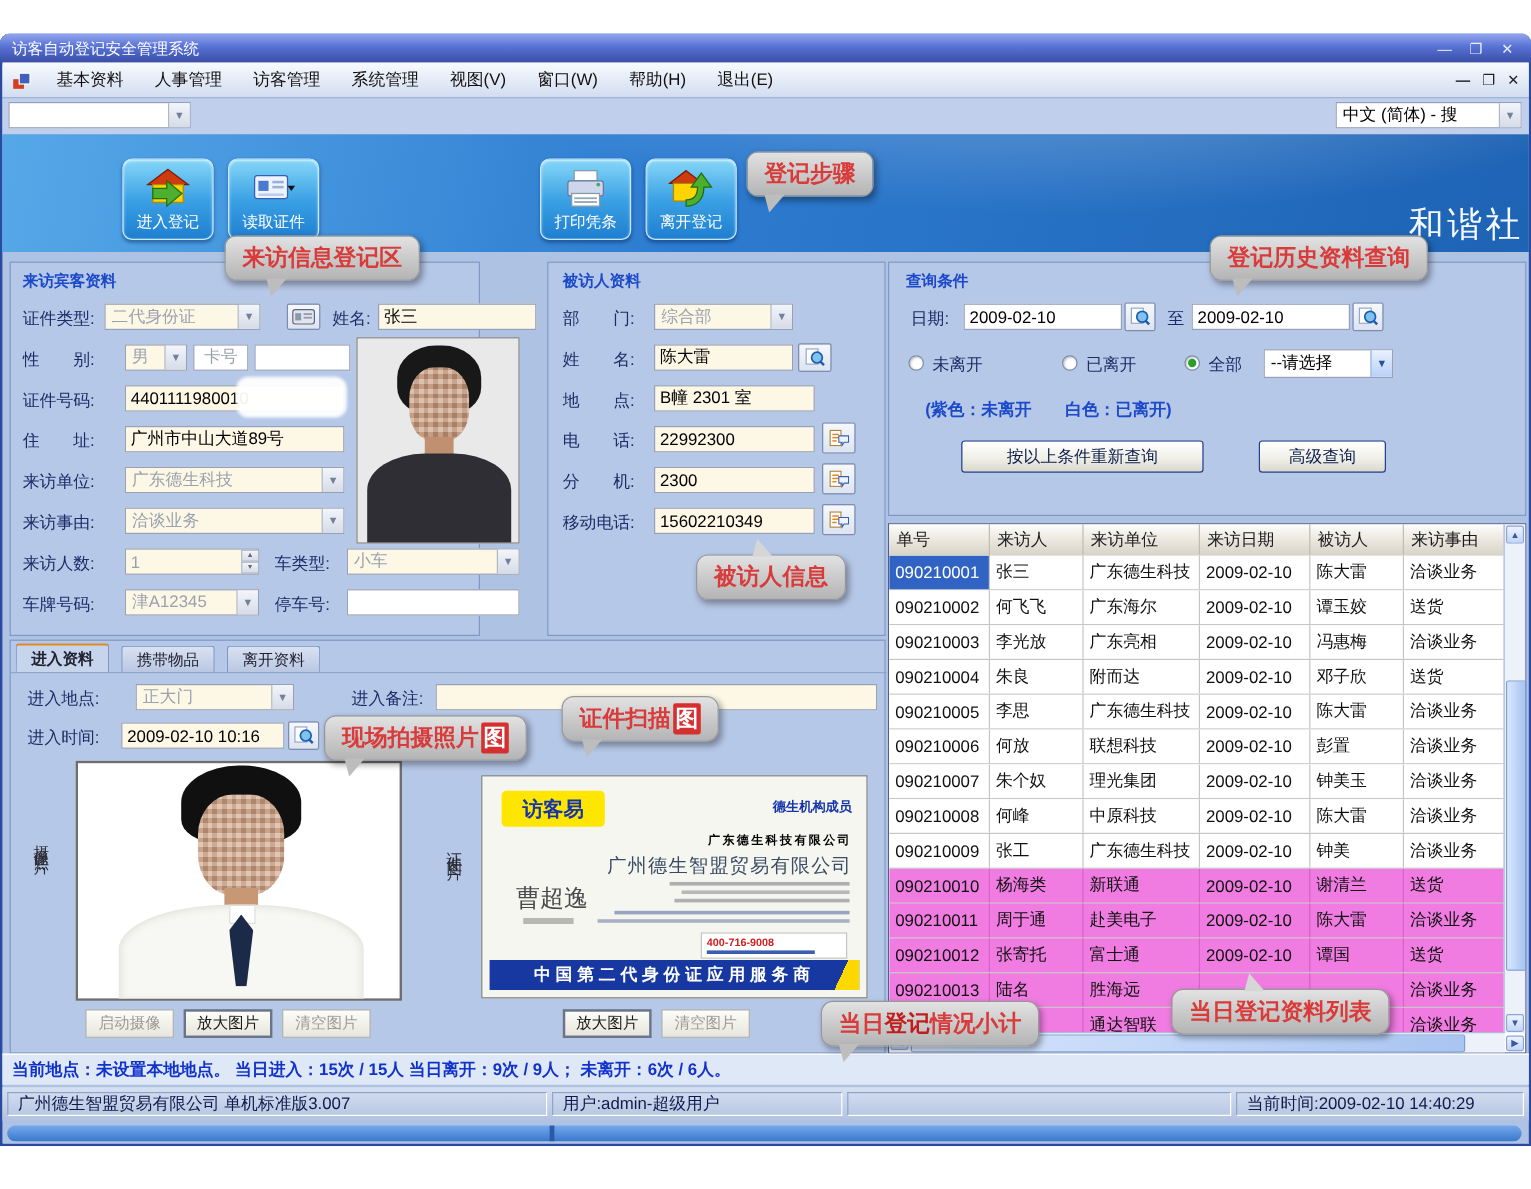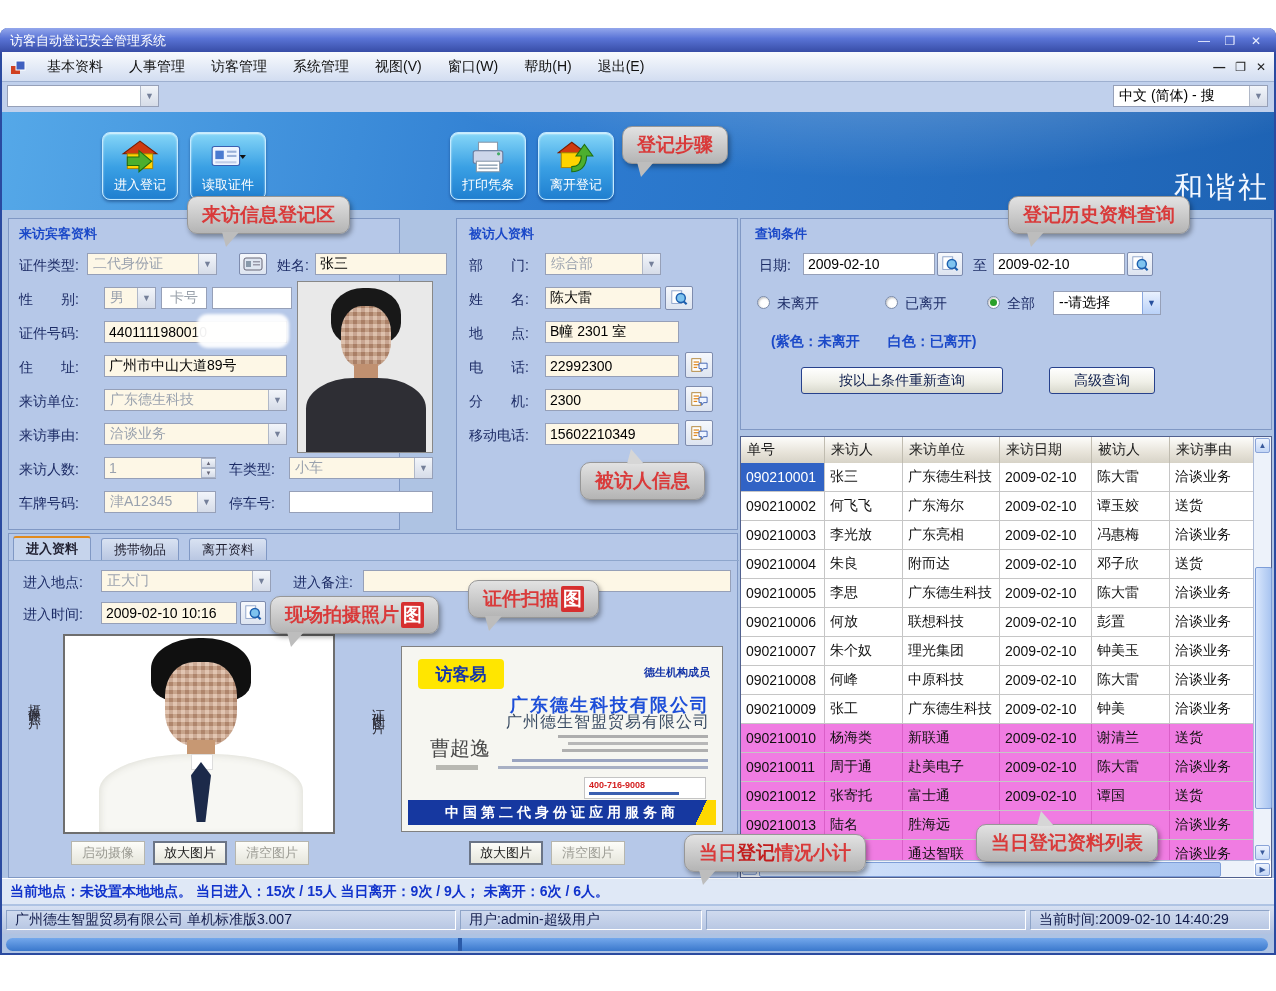--- a/index.html
+++ b/index.html
@@ -510,21 +510,21 @@
       <div class="sbtn" style="position:absolute;right:1px;bottom:1px;width:15px;height:13px;">▶</div>
     </div>
 
     <div class="panel" style="left:6px;top:505px;width:730px;height:345px;">
       <div class="tab active" style="left:4px;">进入资料</div>
       <div class="tab" style="left:92px;">携带物品</div>
       <div class="tab" style="left:180px;">离开资料</div>
       <div style="position:absolute;left:0;top:26px;width:730px;border-top:1px solid #8ea6cc;"></div>
 
       <div class="flabel" style="left:14px;top:40px;">进入地点:</div>
-      <div class="combo dis" style="left:92px;top:36px;width:170px;">
+      <div class="combo dis" style="left:104px;top:36px;width:132px;">
         <span class="cval">正大门</span>
           <span class="arr">▼</span>
       </div>
       <div class="flabel" style="left:284px;top:40px;">进入备注:</div>
       <div class="inp" style="left:354px;top:36px;width:368px;"></div>
 
       <div class="flabel" style="left:14px;top:72px;">进入时间:</div>
       <div class="inp" style="left:92px;top:68px;width:136px;">2009-02-10 10:16</div>
       <div class="iconbtn" style="left:231px;top:67px;width:26px;height:24px;">
         <svg width="18" height="18" viewBox="0 0 20 20">
@@ -546,21 +546,21 @@
       </div>
       <div class="imgbtn dis" style="left:62px;top:307px;width:74px;">启动摄像</div>
       <div class="imgbtn" style="left:144px;top:307px;width:74px;border-width:2px;">放大图片</div>
       <div class="imgbtn dis" style="left:226px;top:307px;width:74px;">清空图片</div>
 
       <div class="vlabel" style="left:360px;top:165px;">证件图片</div>
 
       <div class="photoframe" style="left:392px;top:112px;width:322px;height:186px;border:1px solid #808080;background:#f6f6f1;">
         <div style="position:absolute;left:16px;top:12px;width:86px;height:30px;background:#ffe600;border-radius:4px;display:flex;align-items:center;justify-content:center;color:#1535a8;font-weight:bold;font-size:17px;">访客易</div>
         <div style="position:absolute;right:12px;top:18px;font-size:11px;color:#1535a8;font-weight:bold;">德生机构成员</div>
-        <div style="position:absolute;right:12px;top:46px;font-size:18px;color:#1d4ed8;font-weight:bold;letter-spacing:2px;">广东德生科技有限公司</div>
+        <div style="position:absolute;right:12px;top:46px;font-size:10px;color:#000000;font-weight:bold;letter-spacing:2px;">广东德生科技有限公司</div>
         <div style="position:absolute;right:12px;top:65px;font-size:16px;color:#3a4c63;letter-spacing:1px;">广州德生智盟贸易有限公司</div>
         <div style="position:absolute;left:28px;top:88px;font-size:20px;color:#4a4a4a;font-family:'Liberation Serif',serif;">曹超逸</div>
         <div style="position:absolute;left:34px;top:118px;width:42px;height:5px;background:#b8b8b2;"></div>
         <div style="position:absolute;right:14px;top:88px;width:150px;height:3px;background:#aeaeae;"></div>
         <div style="position:absolute;right:14px;top:95px;width:140px;height:3px;background:#b8b8b8;"></div>
         <div style="position:absolute;right:14px;top:102px;width:146px;height:3px;background:#b0b0b0;"></div>
         <div style="position:absolute;right:14px;top:112px;width:196px;height:3px;background:#9aa4c0;"></div>
         <div style="position:absolute;right:14px;top:119px;width:210px;height:3px;background:#a8b0c4;"></div>
         <div style="position:absolute;right:16px;top:130px;width:122px;height:22px;background:#fff;border:1px solid #c4c4c4;padding:2px 4px;box-sizing:border-box;">
           <div style="font-size:9px;color:#d42020;font-weight:bold;">400-716-9008</div>

